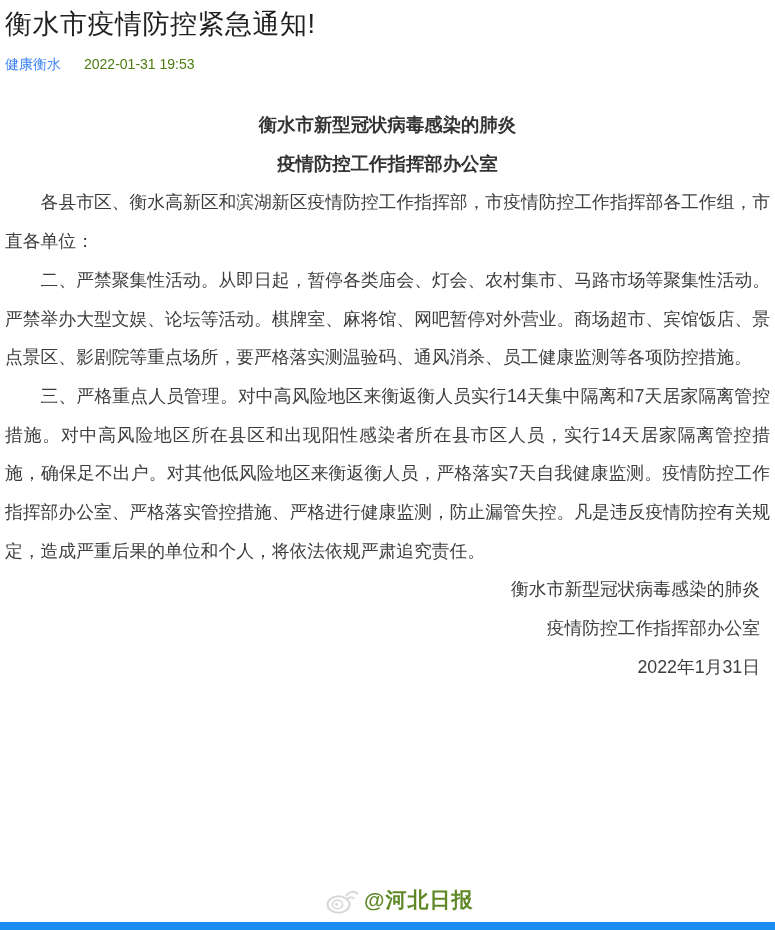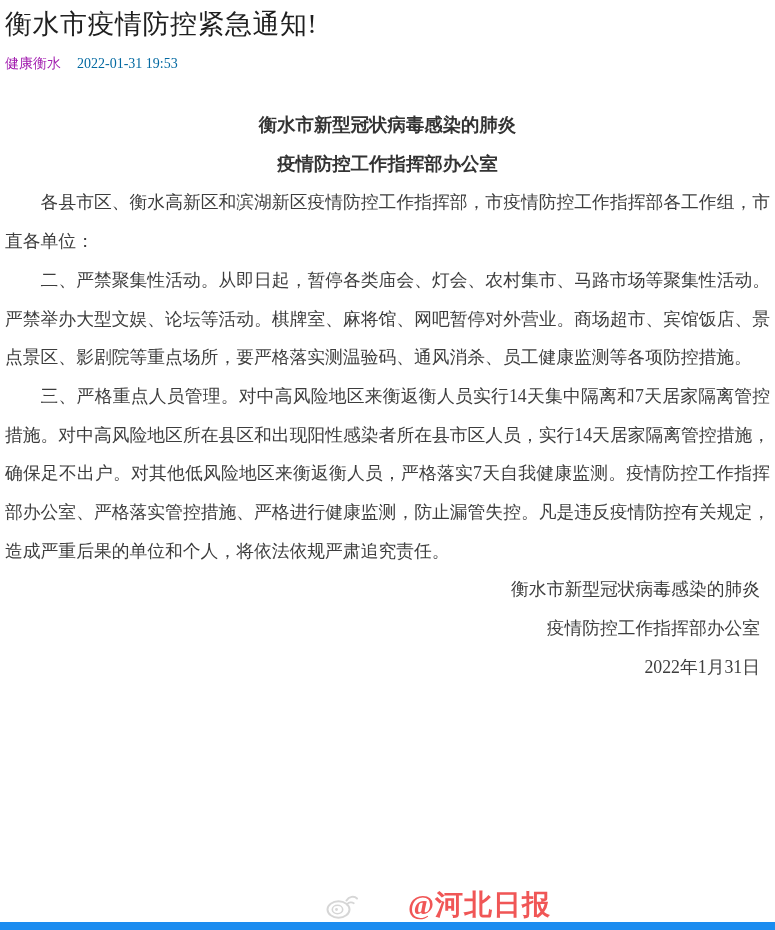--- a/index.html
+++ b/index.html
@@ -4,43 +4,44 @@
 <style>
   * { margin: 0; padding: 0; box-sizing: border-box; }
   html, body { background: #ffffff; }
   .page {
     position: relative;
     width: 775px;
     height: 930px;
     margin: 0 auto;
     background: #ffffff;
     overflow: hidden;
-    font-family: Liberation Serif, serif;
+    font-family: Liberation Sans, sans-serif;
   }
   .title {
     margin: 6px 5px 0;
     font-size: 27px;
     line-height: 36px;
     font-weight: 400;
     letter-spacing: 0.5px;
     color: #1f1f1f;
   }
   .meta {
     margin: 13px 5px 0;
     font-size: 14px;
     line-height: 18px;
   }
   .meta .source {
-    color: #a21caf;
+    color: #3b82f6;
     margin-right: 16px;
     cursor: pointer;
     margin-top: 20px;
   }
   .meta .timestamp {
-    color: #0369a1;
+    color: #4d7c0f;
+    margin-left: 7px;
   }
   .article {
     margin-top: 33px;
     padding: 0 5px;
     font-size: 17.8px;
     line-height: 38.7px;
     color: #3d3d3d;
     text-align: justify;
   }
   .article .heading {
@@ -63,25 +64,24 @@
     position: absolute;
     left: 326px;
     top: 886px;
     display: flex;
     align-items: center;
     gap: 6px;
     color: #cfcfcf;
     opacity: 0.9;
   }
   .watermark .wm-text {
-    font-size: 28px;
+    font-size: 21px;
     font-weight: 700;
     letter-spacing: 1px;
-    color: #ef4444;
-    margin-left: 44px;
+    color: #4d7c0f;
   }
   .watermark svg { display: block; }
   .bottom-bar {
     position: absolute;
     left: 0;
     right: 0;
     bottom: 0;
     height: 8px;
     background: #1b8cf0;
   }

